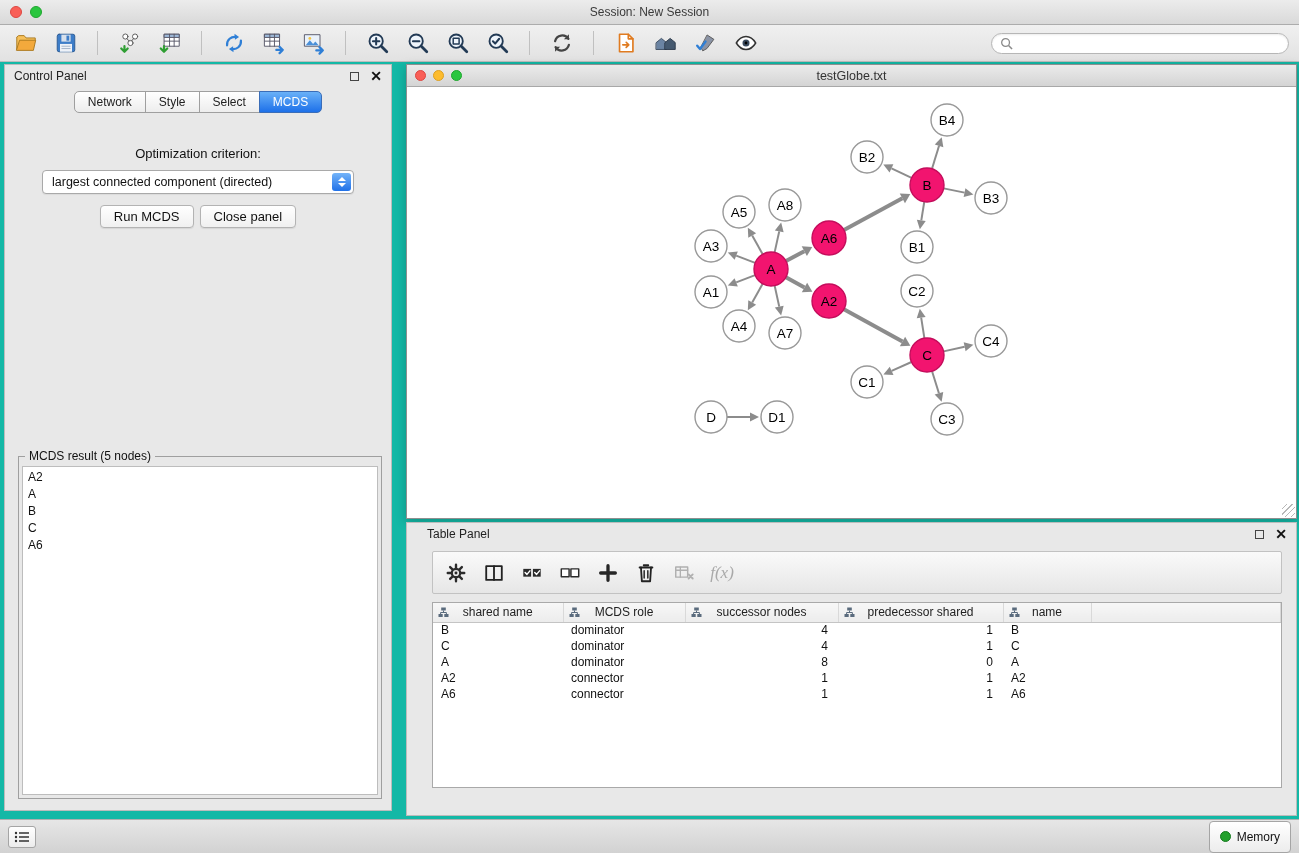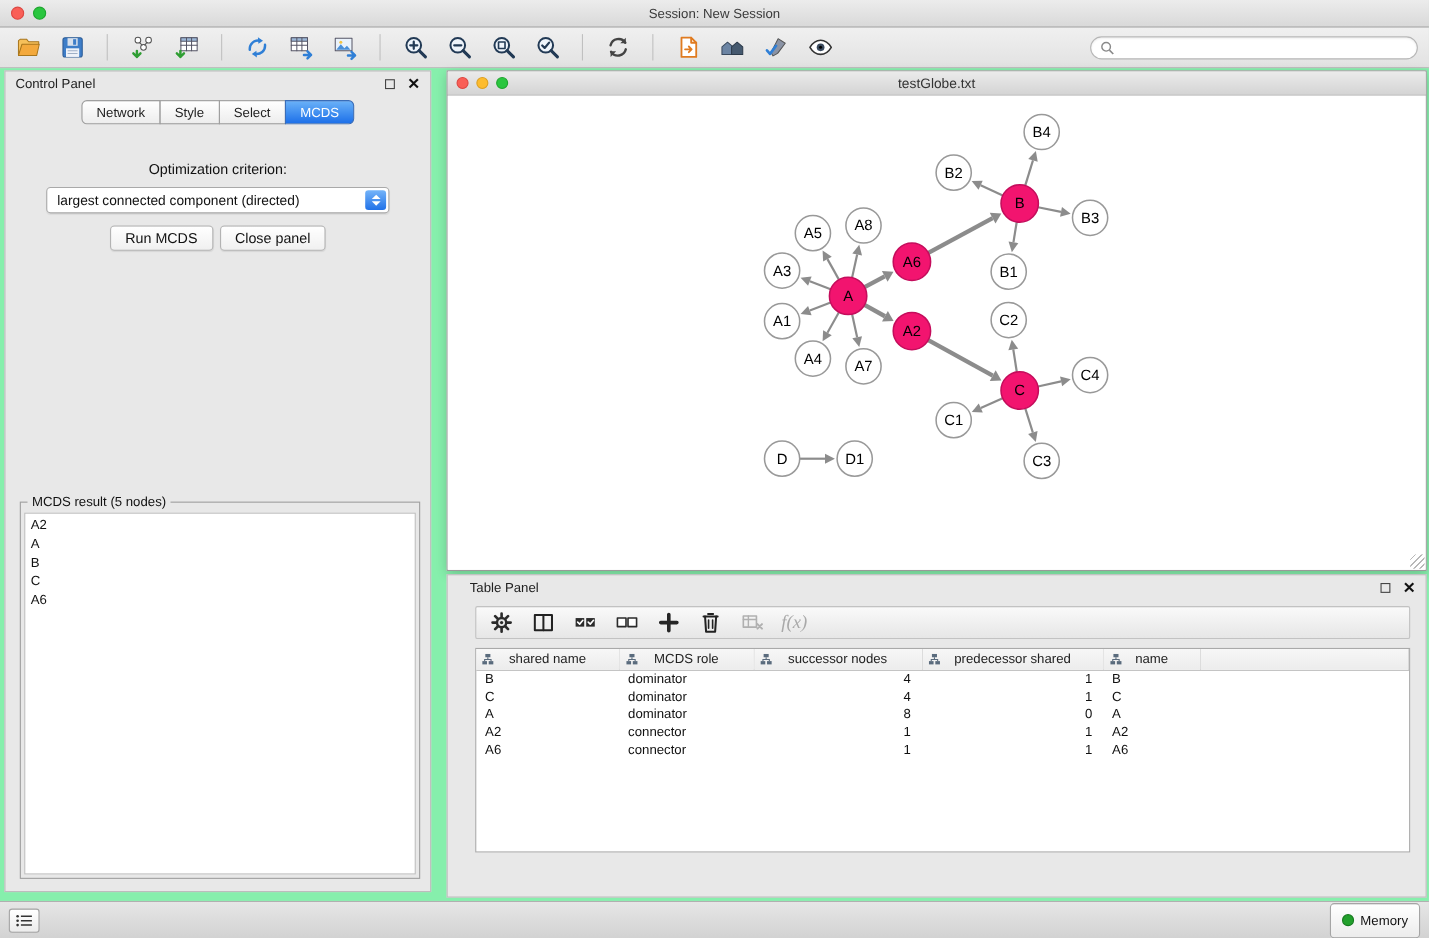--- a/index.html
+++ b/index.html
@@ -18,21 +18,21 @@
 
   
   .toolbar{height:37px;background:linear-gradient(#f0f0f0,#e2e2e2);border-bottom:1px solid #bdbdbd;display:flex;align-items:center;padding:0 10px;flex:0 0 auto;}
   .tb-icons{display:flex;align-items:center;gap:9px;}
   .tb-btn{width:31px;height:28px;background:transparent;border:none;display:flex;align-items:center;justify-content:center;cursor:default;}
   .tb-sep{width:1px;height:24px;background:#c0c0c0;margin:0 7px;}
   .search-box{margin-left:auto;width:298px;height:21px;background:#fff;border:1px solid #b6b6b6;border-radius:11px;display:flex;align-items:center;padding:0 8px;gap:5px;box-shadow:inset 0 1px 2px rgba(0,0,0,.08);}
   .search-box input{border:none;outline:none;flex:1;font-size:12px;background:transparent;font-family:inherit;}
 
   
-  .workspace{flex:1;position:relative;background:#86efac;}
+  .workspace{flex:1;position:relative;background:#14b8a6;}
 
   
   .control-panel{position:absolute;left:4px;top:2px;width:388px;bottom:8px;background:#e8e8e8;border:1px solid #bcbcbc;}
   .panel-header{height:22px;display:flex;align-items:center;padding:0 9px;font-size:12px;color:#222;}
   .panel-header .spacer{flex:1;}
   .panel-float{width:9px;height:9px;border:1.5px solid #444;display:inline-block;margin-right:11px;}
   .panel-close{font-size:14px;font-weight:bold;color:#111;line-height:1;cursor:default;}
   .cp-tabs{display:flex;justify-content:center;margin-top:4px;}
   .cp-tabs .tab,.tp-tabs .tab{font-size:12px;padding:3px 13px;background:linear-gradient(#ffffff,#ededed);border:1px solid #9f9f9f;margin-left:-1px;color:#222;cursor:default;}
   .cp-tabs .tab:first-child,.tp-tabs .tab:first-child{border-radius:5px 0 0 5px;margin-left:0;}
@@ -58,21 +58,21 @@
   .net-titlebar .lights{position:absolute;left:8px;display:flex;gap:7px;}
   .net-titlebar .light{width:11px;height:11px;}
   .net-title{font-size:12.5px;color:#333;}
   .net-canvas{flex:1;position:relative;background:#fff;overflow:hidden;}
   #network-svg{position:absolute;left:0;top:0;}
   #network-svg text{font-family:"Liberation Sans",sans-serif;}
   .resize-grip{position:absolute;right:1px;bottom:1px;width:13px;height:13px;background:repeating-linear-gradient(135deg,transparent 0 3px,#b8b8b8 3px 4px);}
 
   
   .table-panel{position:absolute;left:406px;top:460px;right:2px;bottom:3px;background:#e8e8e8;border:1px solid #bcbcbc;padding-left:11px;}
-  .tp-toolbar{margin:6px 14px 0;height:30px;background:linear-gradient(#fafafa,#e6e6e6);border:1px solid #c2c2c2;border-radius:2px;display:flex;align-items:center;padding:0 10px;gap:12px;}
+  .tp-toolbar{margin:6px 14px 0;height:43px;background:linear-gradient(#fafafa,#e6e6e6);border:1px solid #c2c2c2;border-radius:2px;display:flex;align-items:center;padding:0 10px;gap:12px;}
   .tp-btn{width:26px;height:26px;display:flex;align-items:center;justify-content:center;background:transparent;border:none;cursor:default;}
   .fx{font-family:"Liberation Serif",serif;font-style:italic;font-size:17px;color:#a9a9a9;}
   .table-wrap{margin:8px 14px 0;height:186px;background:#fff;border:1px solid #a9a9a9;overflow:hidden;}
   table{border-collapse:collapse;width:100%;table-layout:fixed;}
   thead th{height:19px;background:linear-gradient(#f7f7f7,#ececec);border-bottom:1px solid #c4c4c4;border-right:1px solid #d9d9d9;font-size:12px;font-weight:normal;color:#222;position:relative;text-align:center;cursor:default;}
   thead th .hicon{position:absolute;left:5px;top:4px;}
   tbody td{height:16px;font-size:12px;color:#111;padding:0 8px;white-space:nowrap;overflow:hidden;}
   tbody td.num{text-align:right;padding-right:10px;}
   .tp-tabs{display:flex;justify-content:center;margin-top:9px;}
   .tp-tabs .tab{font-size:12.5px;padding:3px 12px;}

